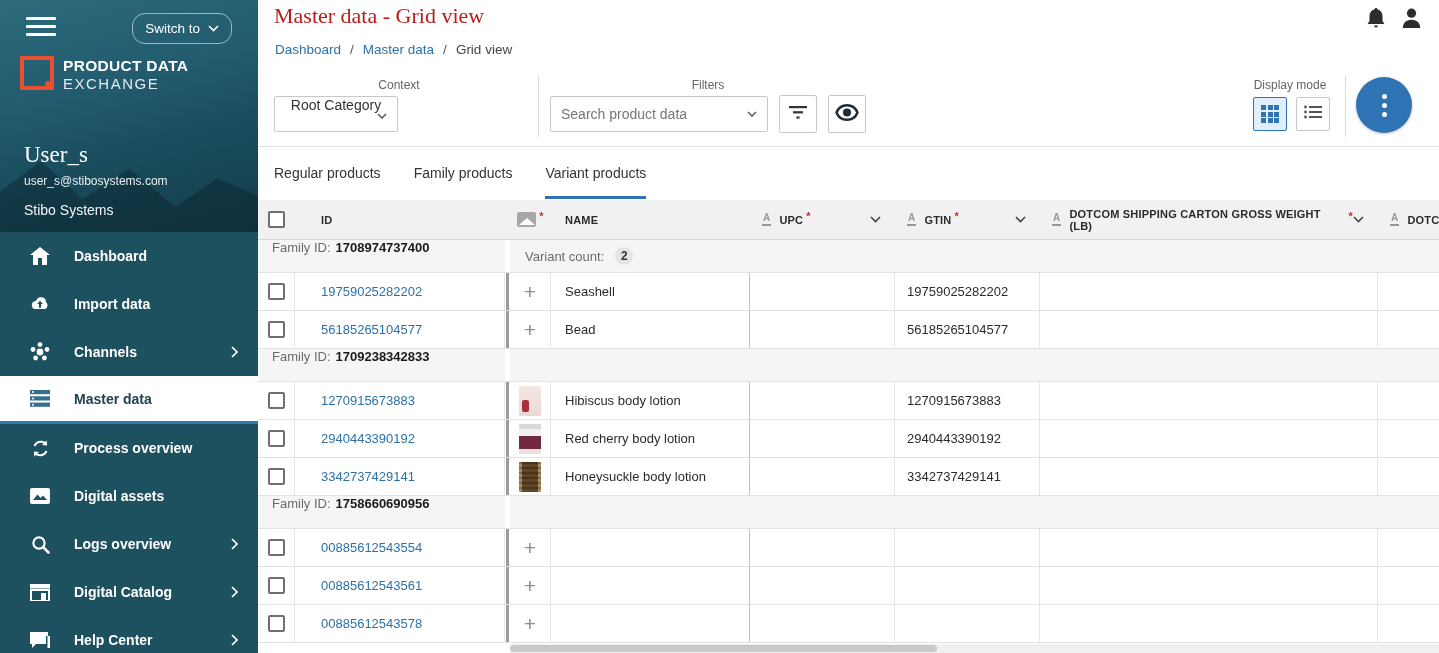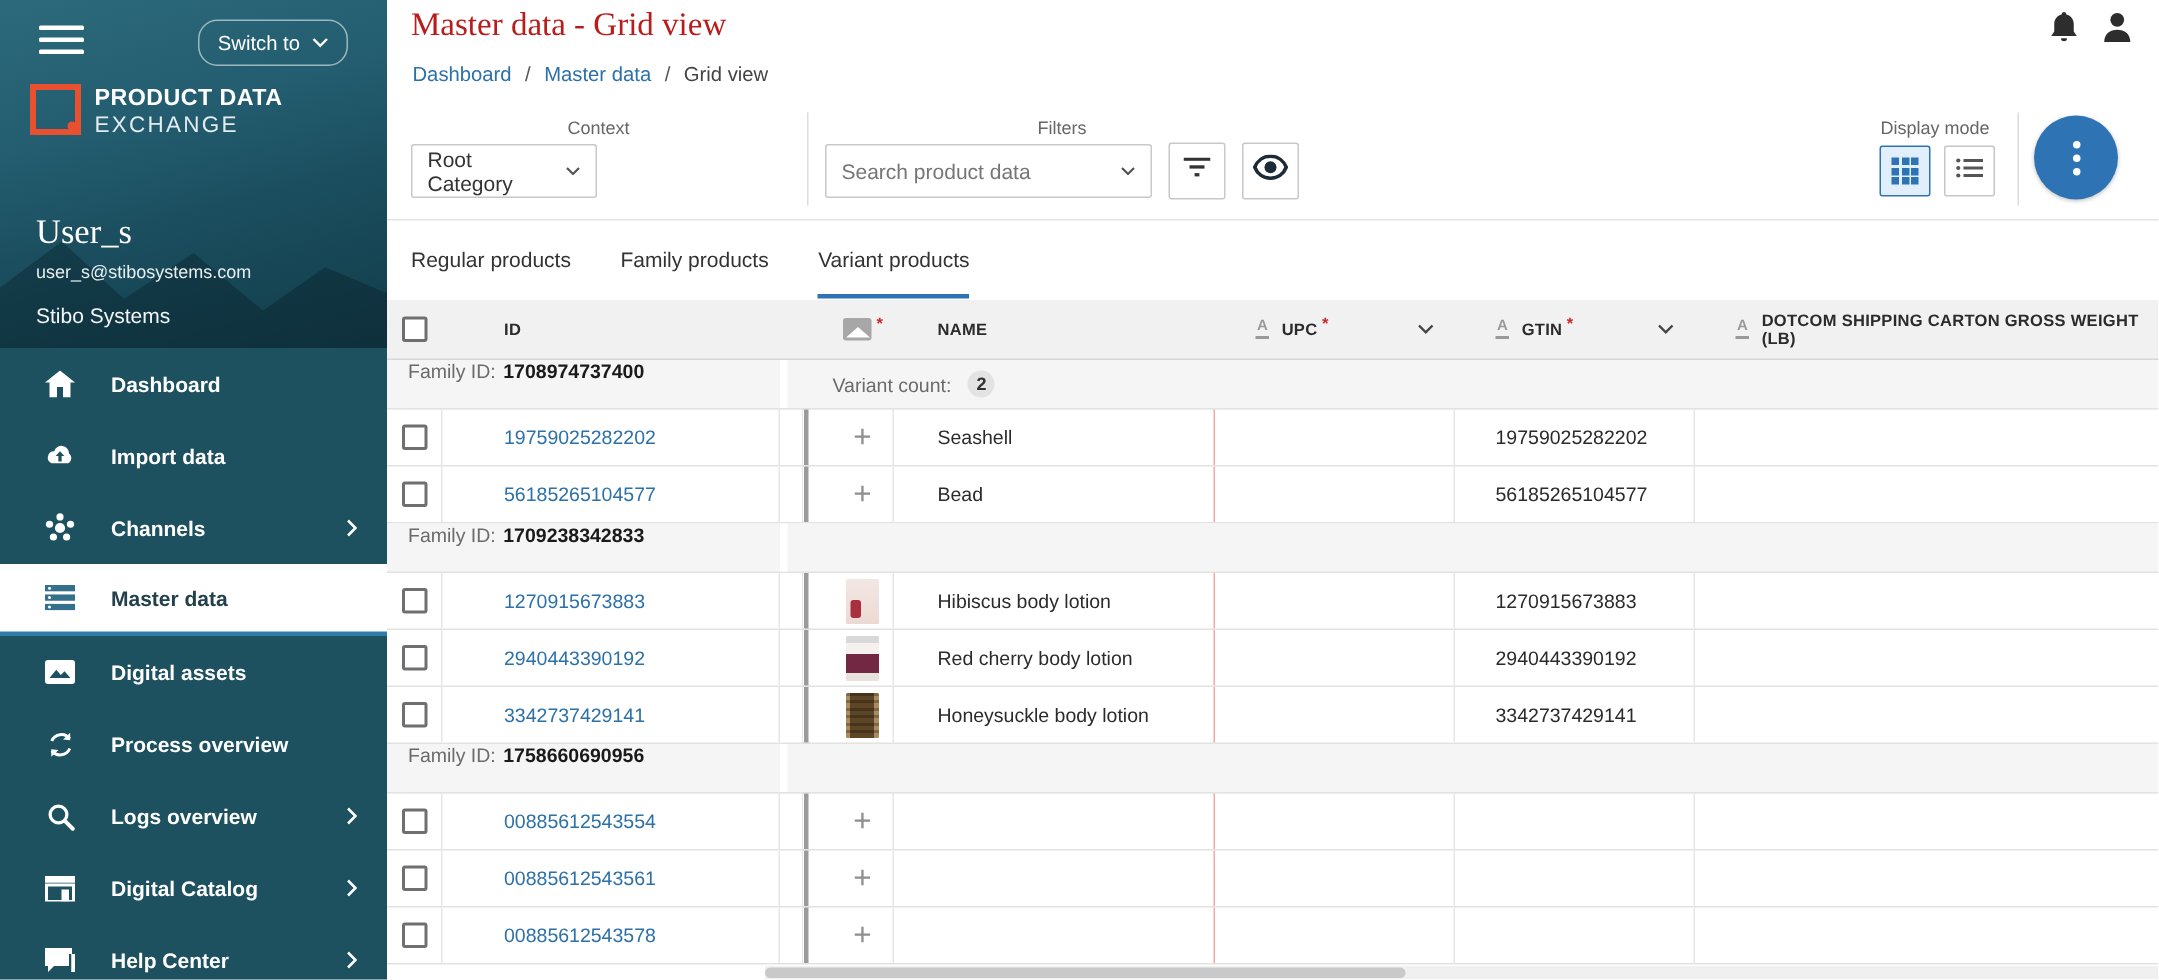--- a/index.html
+++ b/index.html
@@ -65,21 +65,21 @@
   .fab i{width:5px;height:5px;border-radius:50%;background:#fff;}
   .toolbar-sep{position:absolute;left:0;top:146px;width:1181px;border-top:1px solid #e3e3e3;}
 
   .tabs{position:absolute;left:16px;top:147px;height:52px;display:flex;}
   .tab{height:52px;display:flex;align-items:center;font-size:14px;color:#333;margin-right:33px;cursor:pointer;
     border-bottom:3px solid transparent;padding-top:2px;}
   .tab.active{border-bottom:3px solid #2e74b5;}
 
   
   .grid{position:absolute;left:0;top:200px;width:1181px;height:453px;overflow:hidden;}
-  .grow{display:flex;width:1181px;gap:15px;}
+  .grow{display:flex;width:1181px;}
   .c{flex:none;display:flex;align-items:center;overflow:hidden;}
   .c-check{width:37px;justify-content:center;}
   .c-id{width:210px;padding-left:26px;}
   .c-div{width:5px;}
   .c-img{width:41px;justify-content:center;}
   .c-name{width:199px;padding-left:14px;}
   .c-upc{width:145px;padding-left:12px;}
   .c-gtin{width:145px;padding-left:12px;}
   .c-dot1{width:338px;padding-left:12px;}
   .c-dot2{flex:1 1 auto;padding-left:12px;}
@@ -198,37 +198,37 @@
             <rect x="0" y="12.6" width="20" height="4.2" fill="currentColor"></rect>
             <circle cx="3" cy="2.1" r="1" fill="#fff"></circle>
             <circle cx="3" cy="8.4" r="1" fill="#fff"></circle>
             <circle cx="3" cy="14.7" r="1" fill="#fff"></circle>
           </svg>
         </span>
       <span>Master data</span>
     </div>
     <div class="nav-item">
       <span class="nicon">
-        <svg width="20" height="16" viewBox="0 0 20 16">
-            <rect x="0" y="0" width="20" height="16" rx="2" fill="currentColor"></rect>
-            <path d="M3 12 L7.5 6.5 L10.5 10 L13 7.5 L17 12 Z" fill="#1d5160"></path>
-          </svg>
-        </span>
-      <span>Digital assets</span>
-    </div>
-    <div class="nav-item">
-      <span class="nicon">
         <svg width="19" height="19" viewBox="0 0 19 19">
             <path d="M15.5 5.5 A7 7 0 0 0 3.5 7" fill="none" stroke="currentColor" stroke-width="2"></path>
             <path d="M3.5 13.5 A7 7 0 0 0 15.5 12" fill="none" stroke="currentColor" stroke-width="2"></path>
             <path d="M15.8 1.5 L15.8 6.5 L11 6 Z" fill="currentColor"></path>
             <path d="M3.2 17.5 L3.2 12.5 L8 13 Z" fill="currentColor"></path>
           </svg>
         </span>
       <span>Process overview</span>
+    </div>
+    <div class="nav-item">
+      <span class="nicon">
+        <svg width="20" height="16" viewBox="0 0 20 16">
+            <rect x="0" y="0" width="20" height="16" rx="2" fill="currentColor"></rect>
+            <path d="M3 12 L7.5 6.5 L10.5 10 L13 7.5 L17 12 Z" fill="#1d5160"></path>
+          </svg>
+        </span>
+      <span>Digital assets</span>
     </div>
     <div class="nav-item">
       <span class="nicon">
         <svg width="19" height="19" viewBox="0 0 19 19">
             <circle cx="8" cy="8" r="5.6" fill="none" stroke="currentColor" stroke-width="2.2"></circle>
             <line x1="12.4" y1="12.4" x2="17.5" y2="17.5" stroke="currentColor" stroke-width="2.6" stroke-linecap="round"></line>
           </svg>
         </span>
       <span>Logs overview</span>
       <span class="chev">
@@ -291,21 +291,21 @@
     </span>
     <span style="cursor:pointer;">
       <svg width="19" height="21" viewBox="0 0 19 21">
           <circle cx="9.5" cy="5.2" r="4.6" fill="#2d2d2d"></circle>
           <path d="M.8 20 C.8 14.6 4.7 11.8 9.5 11.8 C14.3 11.8 18.2 14.6 18.2 20 Z" fill="#2d2d2d"></path>
         </svg>
     </span>
   </div>
 
   <div class="toolbar-label" style="left:16px;width:250px;">Context</div>
-  <div class="dd" style="left:16px;width:124px;">
+  <div class="dd" style="left:16px;width:124px;flex-direction:column;">
     <span>Root Category</span>
     <span class="dd-chev">
         <svg width="10" height="6" viewBox="0 0 10 6">
           <polyline points="1,1 5,5 9,1" fill="none" stroke="#555" stroke-width="1.5"></polyline>
         </svg>
       </span>
   </div>
 
   <div class="vdiv" style="left:280px;"></div>
 

